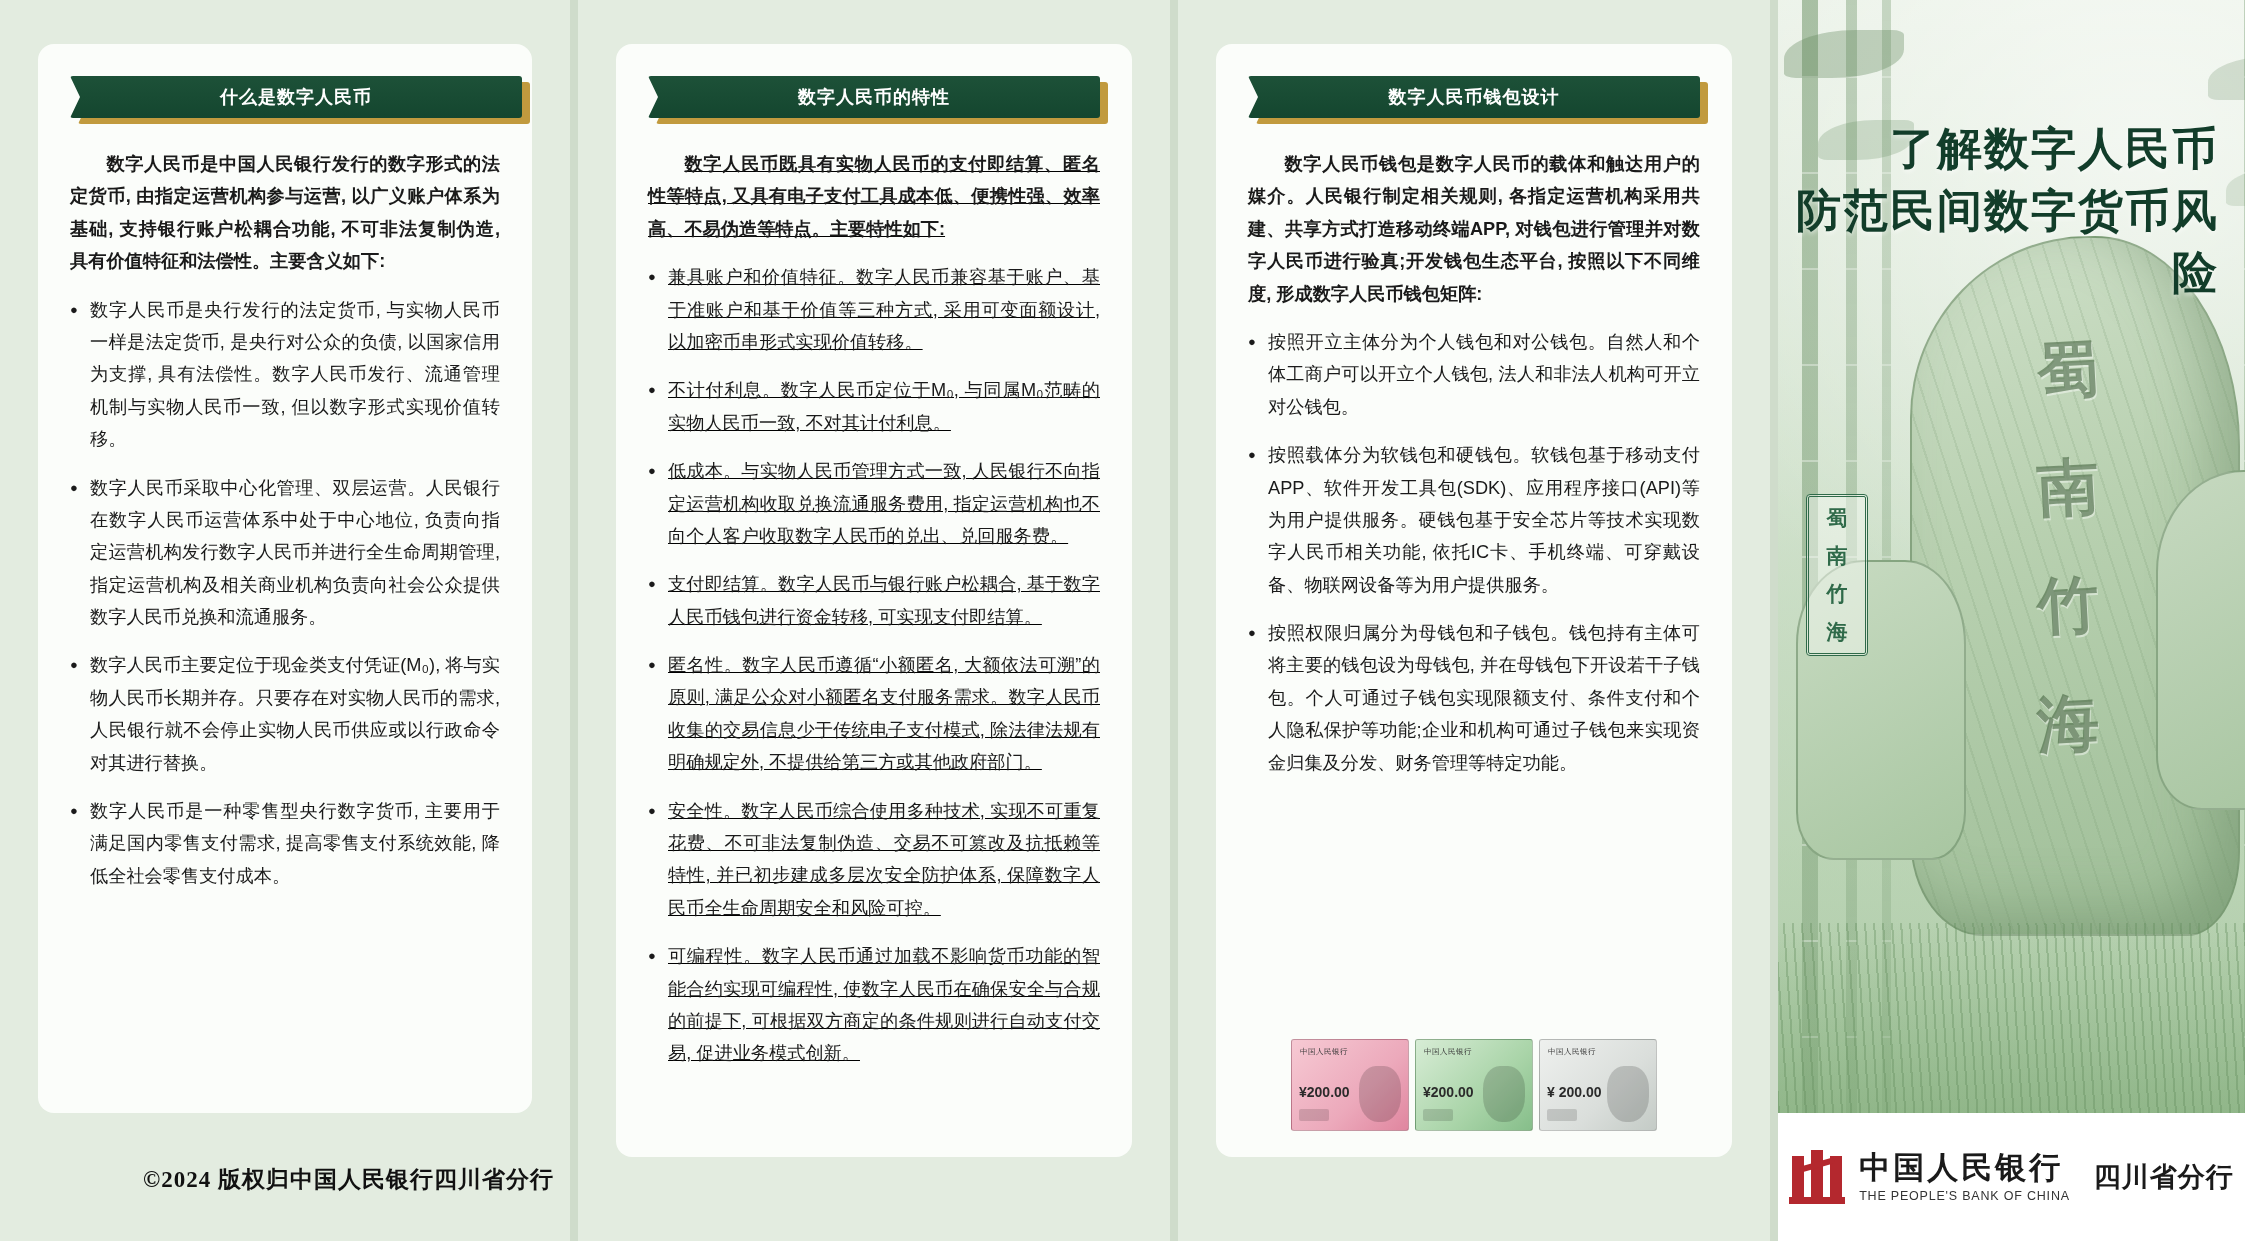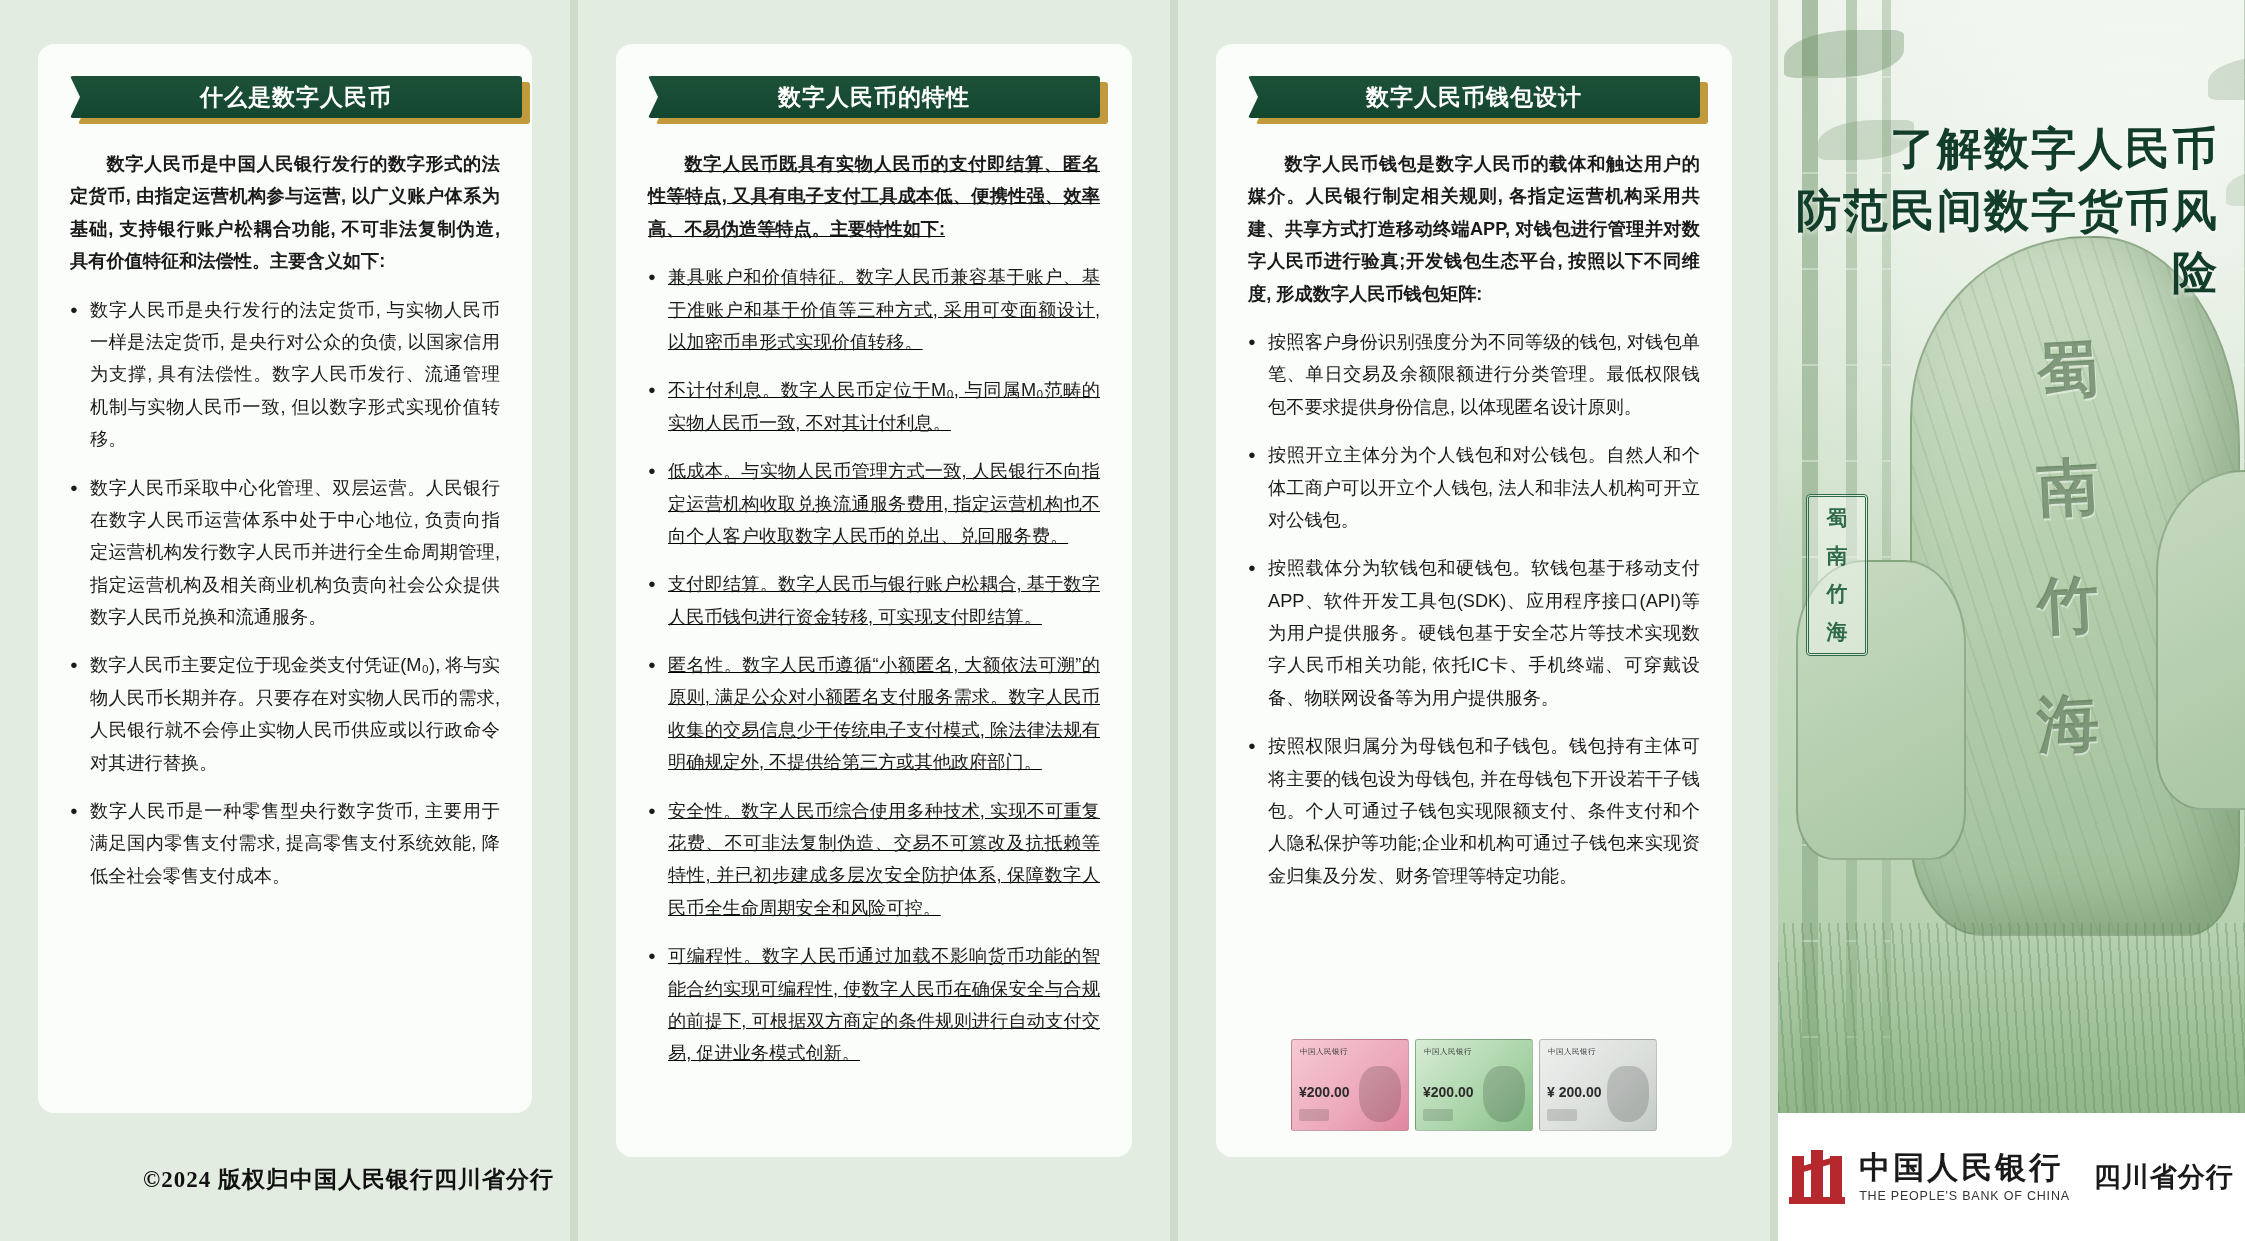--- a/index.html
+++ b/index.html
@@ -60,21 +60,21 @@
   .banner .main {
     position: absolute; left: 0; top: 0;
     width: 452px; height: 42px;
     background: linear-gradient(180deg,#1d5138 0%, #14462f 100%);
     border-radius: 3px;
     clip-path: polygon(0 0, 100% 0, 100% 100%, 0 100%, 10px 50%);
     display: flex; align-items: center; justify-content: center;
   }
   .banner .main span {
     color: #ffffff;
-    font-size: 23px;
+    font-size: 18px;
     font-weight: bold;
     letter-spacing: 1px;
   }
 
   
   .para {
     font-size: 18.2px;
     line-height: 1.78;
     color: #1a1a1a;
     margin: 0 0 16px 0;
@@ -343,21 +343,20 @@
   <section class="panel p3">
     <div class="card">
       <div class="banner">
         <div class="shade"></div>
         <div class="main">
           <span>数字人民币钱包设计</span>
         </div>
       </div>
 
       <p class="para lead strong">数字人民币钱包是数字人民币的载体和触达用户的媒介。人民银行制定相关规则, 各指定运营机构采用共建、共享方式打造移动终端APP, 对钱包进行管理并对数字人民币进行验真;开发钱包生态平台, 按照以下不同维度, 形成数字人民币钱包矩阵:</p>
-      <p class="para bullet">按照客户身份识别强度分为不同等级的钱包, 对钱包单笔、单日交易及余额限额进行分类管理。最低权限钱包不要求提供身份信息, 以体现匿名设计原则。</p>
       <p class="para bullet">按照开立主体分为个人钱包和对公钱包。自然人和个体工商户可以开立个人钱包, 法人和非法人机构可开立对公钱包。</p>
       <p class="para bullet">按照载体分为软钱包和硬钱包。软钱包基于移动支付APP、软件开发工具包(SDK)、应用程序接口(API)等为用户提供服务。硬钱包基于安全芯片等技术实现数字人民币相关功能, 依托IC卡、手机终端、可穿戴设备、物联网设备等为用户提供服务。</p>
       <p class="para bullet">按照权限归属分为母钱包和子钱包。钱包持有主体可将主要的钱包设为母钱包, 并在母钱包下开设若干子钱包。个人可通过子钱包实现限额支付、条件支付和个人隐私保护等功能;企业和机构可通过子钱包来实现资金归集及分发、财务管理等特定功能。</p>
 
       <div class="notes">
         <div class="note n1">
           <div class="bank">中国人民银行</div>
           <div class="amt">¥200.00</div>
           <div class="chip"></div>
           <div class="face"></div>

